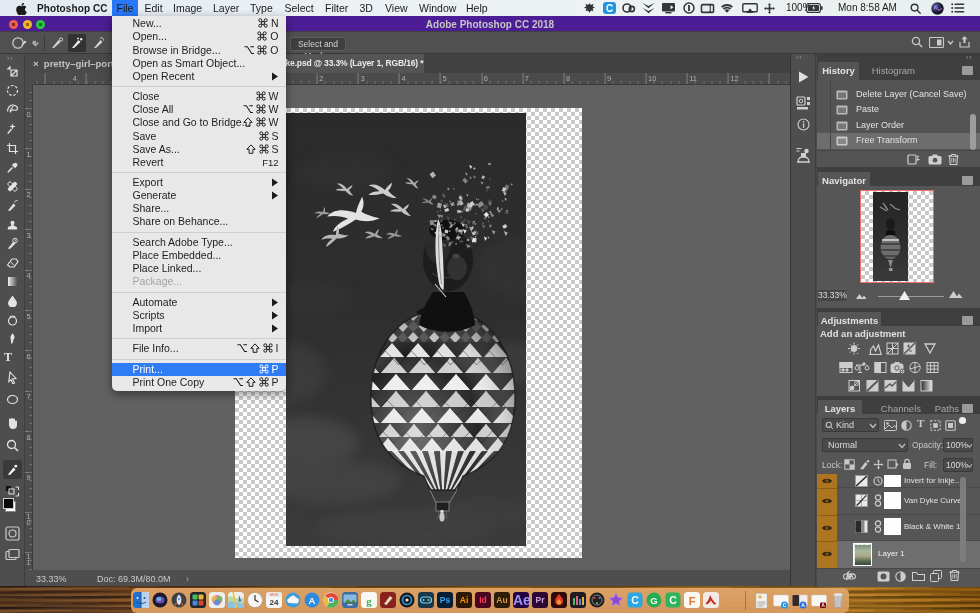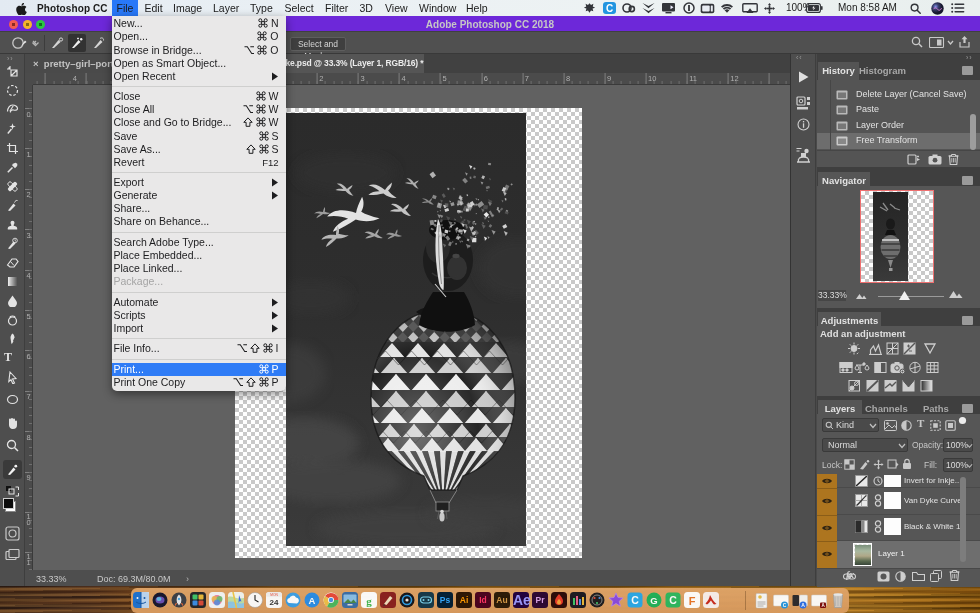--- a/index.html
+++ b/index.html
@@ -5,21 +5,21 @@
 html,body{width:980px;height:613px;overflow:hidden;background:#616161;font-family:"Liberation Sans",sans-serif;-webkit-font-smoothing:antialiased}
 #stage{position:relative;width:980px;height:613px;overflow:hidden}
 .abs{position:absolute}
 
 #desktop{left:0;top:585px;width:980px;height:28px;background:linear-gradient(90deg,#3a251e 0,#4a2d22 90px,#5a351e 130px,#7a4e16 300px,#8a5a14 500px,#9a6618 700px,#a87420 850px,#7a4c08 980px)}
 #desktopstreaks{left:0;top:585px;width:980px;height:28px;background:repeating-linear-gradient(180deg,rgba(0,0,0,.28) 0 2px,rgba(255,180,70,.25) 3px 5px,rgba(70,35,5,.35) 6px 8px,rgba(255,200,90,.18) 9px 11px),repeating-linear-gradient(178deg,rgba(40,20,0,.25) 0 3px,rgba(255,170,60,.15) 4px 7px);opacity:.8}
 #dock{left:131px;top:588px;width:718px;height:25px;background:linear-gradient(180deg,#e0a569 0,#d89a5e 100%);border-radius:6px;opacity:.96}
 .di{position:absolute;top:4px;width:16px;height:16px;border-radius:3.5px;font-size:10px;font-weight:bold;text-align:center;line-height:16px;color:#fff}
 
 #win{left:0;top:16px;width:980px;height:570px;background:#4a4a4a}
-#titlebar{left:0;top:0;width:980px;height:16px;background:#6d28d9;border-bottom:1px solid #404040}
+#titlebar{left:0;top:0;width:980px;height:16px;background:#4c1d95;border-bottom:1px solid #404040}
 .tl{position:absolute;top:3.5px;width:9px;height:9px;border-radius:50%}
 #title{left:0;top:0;width:980px;height:16px;text-align:center;font-size:10px;line-height:17px;color:#c6c6c6;font-weight:bold}
 #optbar{left:0;top:16px;width:980px;height:22px;background:#505050;border-bottom:1px solid #393939}
 #selmask{left:290px;top:4.5px;width:56px;height:14px;background:#3f3f3f;border:1px solid #5e5e5e;border-radius:2px;color:#d5d5d5;font-size:8.5px;text-align:center;line-height:12px}
 #toolstrip{left:0;top:38px;width:25px;height:532px;background:#4e4e4e;border-right:1px solid #3e3e3e}
 #tabbar{left:25px;top:38px;width:765px;height:19px;background:#414141}
 .tab1{position:absolute;left:0;top:0;width:161px;height:19px;background:#4a4a4a;border-right:1px solid #383838;color:#c3c3c3;font-size:9.5px;font-weight:bold;line-height:19px;padding-left:8px}
 .tab2{position:absolute;left:162px;top:0;width:237px;height:19px;background:#555555;color:#ececec;font-size:8.5px;font-weight:bold;line-height:19px;overflow:hidden;letter-spacing:-0.15px}
 #hruler{left:25px;top:57px;width:765px;height:12px;background:#4b4b4b;border-bottom:1px solid #3a3a3a;overflow:hidden;font-size:7.5px;color:#b0b0b0}
 #vruler{left:25px;top:69px;width:8px;height:485px;background:#4b4b4b;border-right:1px solid #3a3a3a;overflow:hidden;font-size:7.5px;color:#b0b0b0}
@@ -27,30 +27,30 @@
 #canvas{left:33px;top:69px;width:757px;height:485px;background:#616161;overflow:hidden}
 .checker{background-color:#fff;background-image:conic-gradient(#c9c9c9 90deg,#fff 90deg 180deg,#c9c9c9 180deg 270deg,#fff 270deg);background-size:8px 8px}
 #docarea{left:202px;top:23px;width:347px;height:450px}
 #art{left:252.5px;top:28px;width:240px;height:433px}
 #statusbar{left:25px;top:554px;width:765px;height:16px;background:#4e4e4e;color:#c9c9c9;font-size:9px}
 
 #rdivider{left:790px;top:38px;width:1px;height:532px;background:#333}
 #iconstrip{left:791px;top:38px;width:25px;height:532px;background:#4e4e4e;border-right:1px solid #3e3e3e}
 #panels{left:817px;top:38px;width:163px;height:532px;background:#3f3f3f}
 .ptab{position:absolute;height:18px;font-size:9.5px;font-weight:bold;color:#e2e2e2;line-height:18px;text-align:center}
-.ptabin{position:absolute;height:18px;font-size:9.5px;font-weight:bold;color:#a8a8a8;line-height:18px;text-align:left}
+.ptabin{position:absolute;height:18px;font-size:9.5px;font-weight:normal;color:#a8a8a8;line-height:18px;text-align:right}
 .pbody{position:absolute;left:0;width:163px;background:#505050}
 .hrow{position:absolute;left:0;width:156px;height:15.5px;color:#e2e2e2;font-size:9px;line-height:15.5px}
 .micon{position:absolute;width:11px;height:9px;background:#9a9a9a;border-radius:1px}
 
 #menubar{left:0;top:0;width:980px;height:16px;background:linear-gradient(90deg,#e3eaf2 0,#eaf0f4 300px,#edf2f3 600px,#e9efee 980px);color:#1b1b1b;font-size:10.5px;z-index:30}
 .mi{position:absolute;top:0;height:16px;line-height:16.5px}
 
 #fmenu{left:111.5px;top:16px;width:174px;height:375px;background:#e9e8e8;border-radius:0 0 5px 5px;box-shadow:0 3px 10px rgba(0,0,0,.45);z-index:40;font-size:10.5px;color:#1d1d1f}
-.fi{position:relative;height:13.1px;line-height:13.3px;padding-left:2px}
+.fi{position:relative;height:13.1px;line-height:13.3px;padding-left:21px}
 .fs{height:7.4px;position:relative}
 .fs:after{content:"";position:absolute;left:0;right:0;top:3.2px;height:1px;background:#cfcfce}
 .sc{position:absolute;right:7px;top:0;height:13.1px;line-height:13.3px}
 .fhl{background:#2f7cf6;color:#fff}
 .dis{color:#a4a4a4}
 svg.k{vertical-align:-1px}
 </style></head>
 <body>
 <div id="stage">
 

